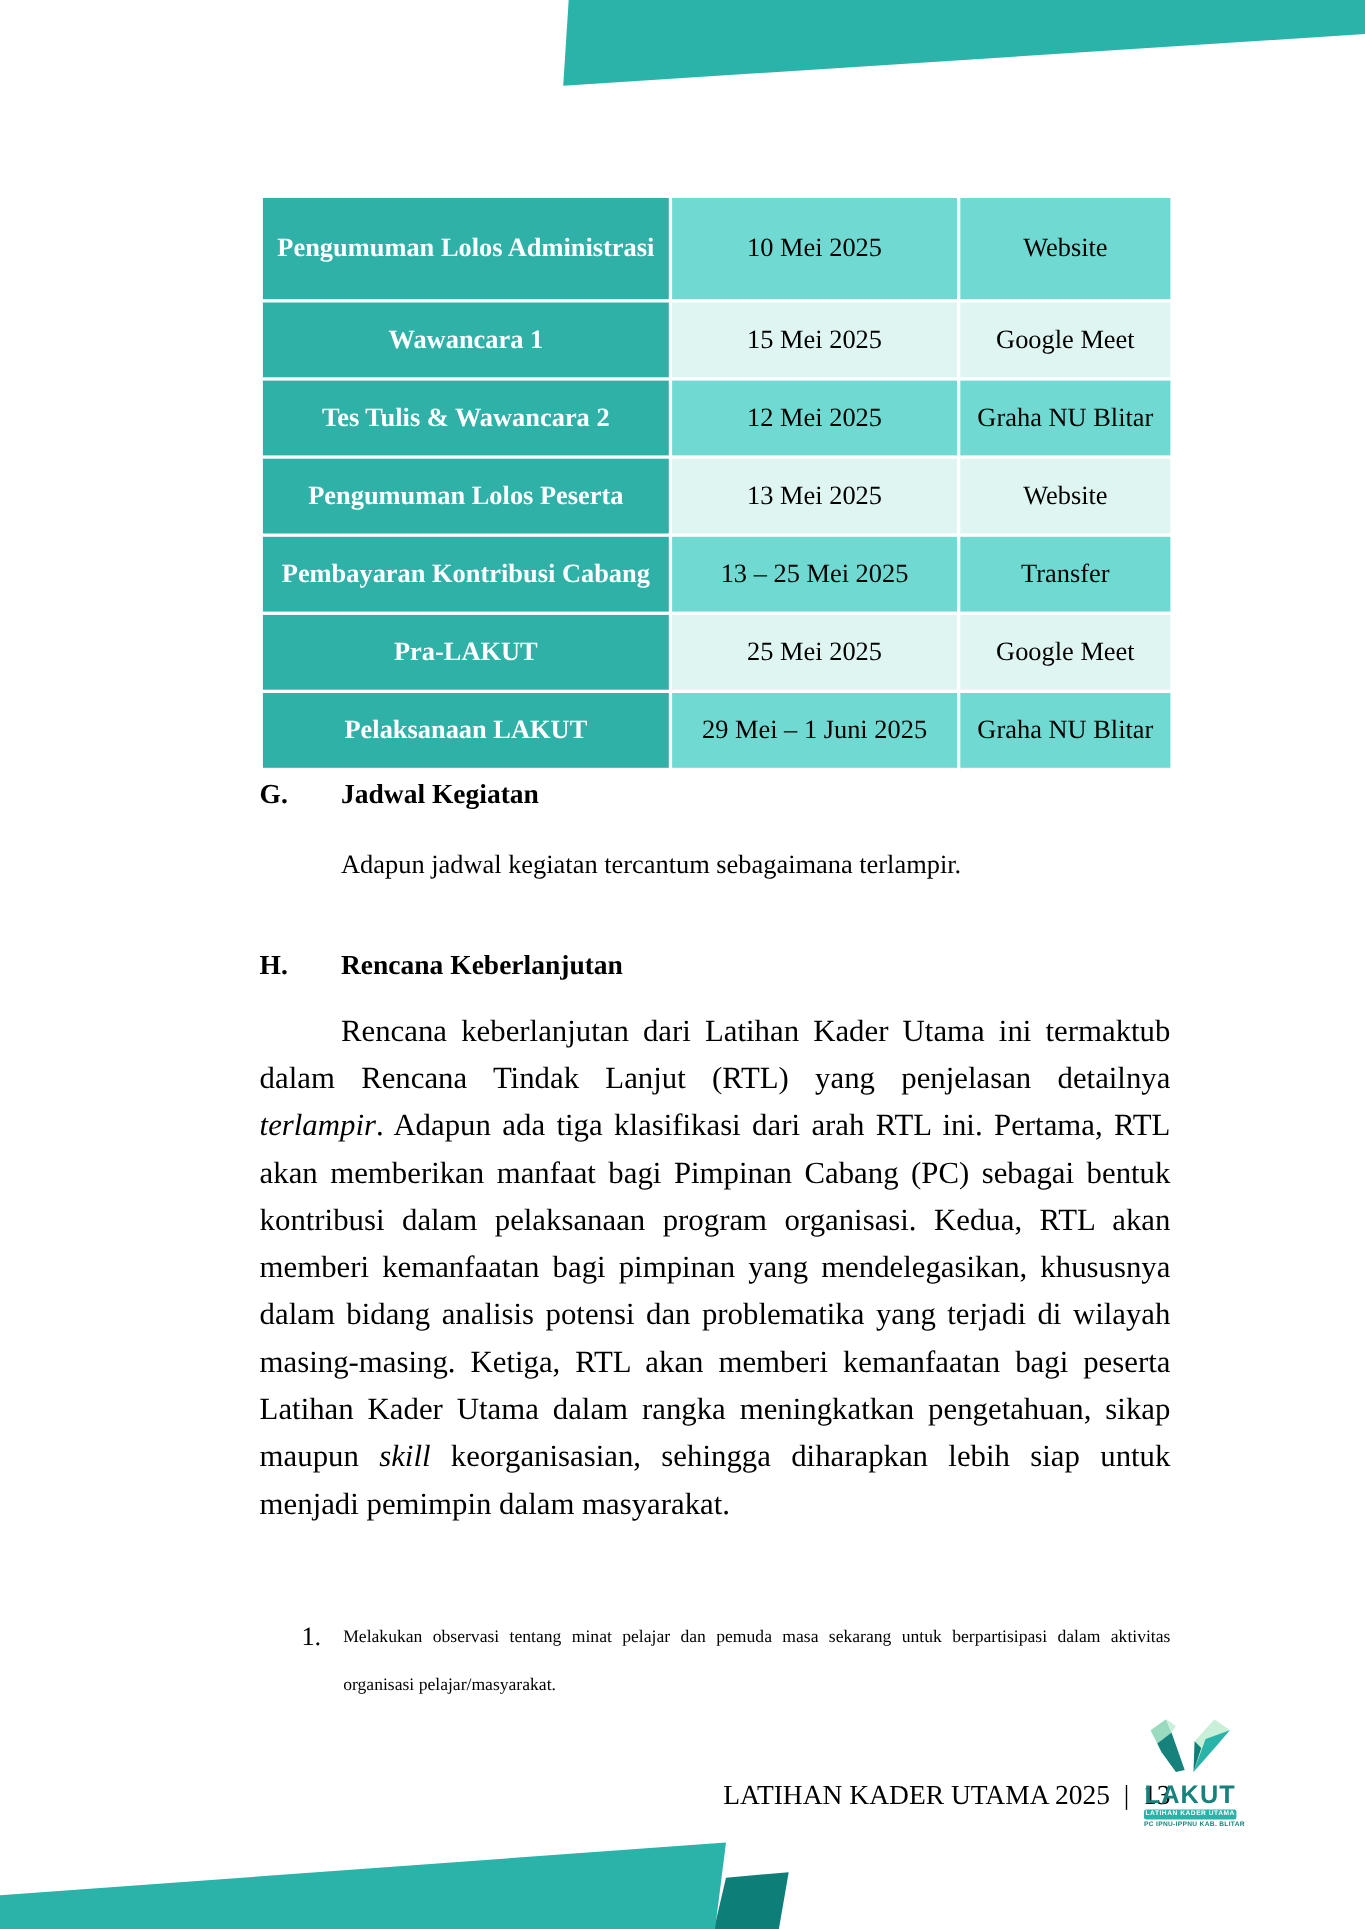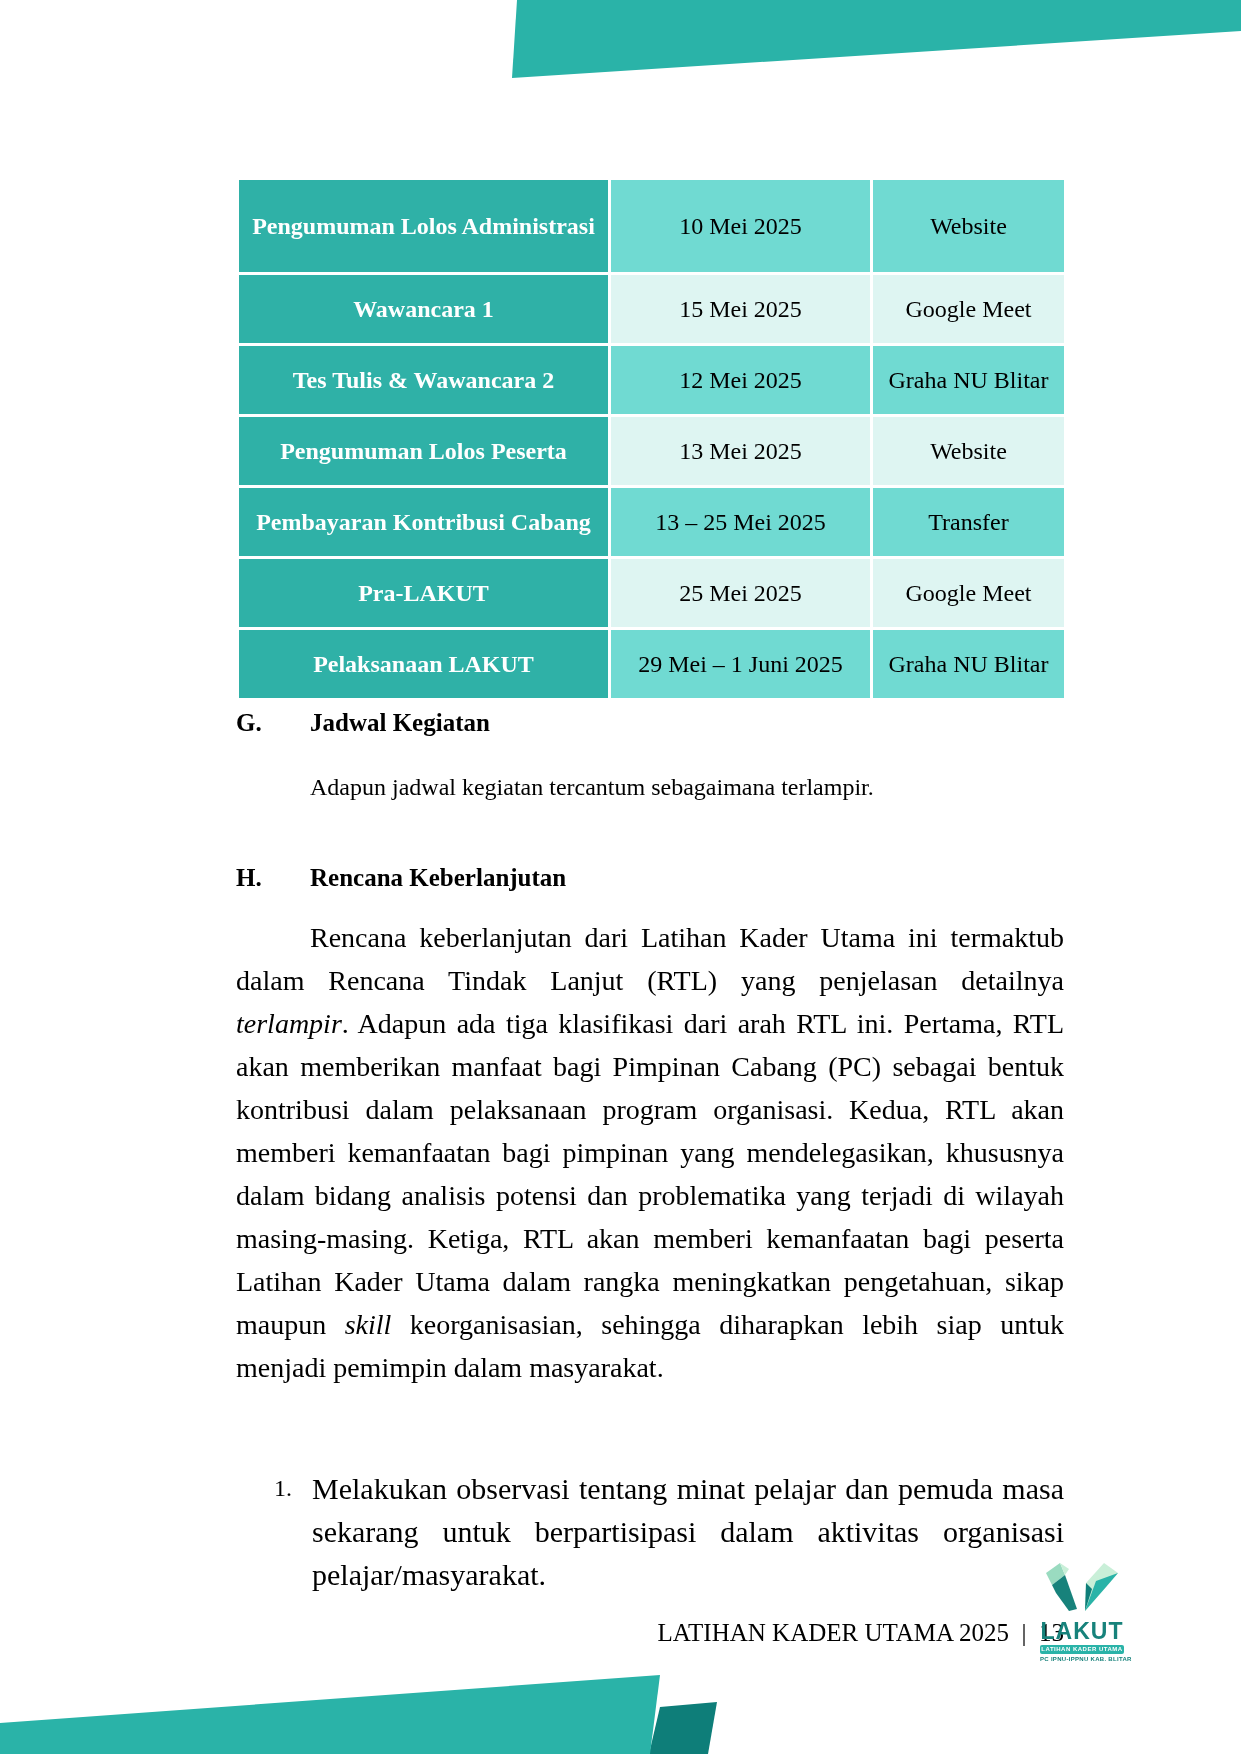--- a/index.html
+++ b/index.html
@@ -37,21 +37,21 @@
   .heading .letter{width:74px;flex:0 0 74px;}
   .body-par{
     font-size:28px;line-height:43px;text-align:justify;text-indent:74px;
   }
   .single-par{font-size:24px;line-height:43px;text-indent:74px;}
   .it{font-style:italic;}
 
   .list-item{position:absolute;left:274px;width:790px;display:flex;}
   .list-item .marker{flex:0 0 38px;font-size:24px;line-height:43px;}
   .list-item .list-text{
-    flex:1 1 auto;max-width:752px;font-size:30px;line-height:43px;text-align:justify;
+    flex:1 1 auto;max-width:752px;font-size:16px;line-height:43px;text-align:justify;
   }
 
   .footer-line{
     position:absolute;left:236px;width:828px;top:1616px;
     font-size:25px;line-height:34px;text-align:right;white-space:pre;
   }
 
   
   .logo{position:absolute;left:1040px;top:1563px;width:84px;text-align:center;
         font-family:"Liberation Sans", sans-serif;}

